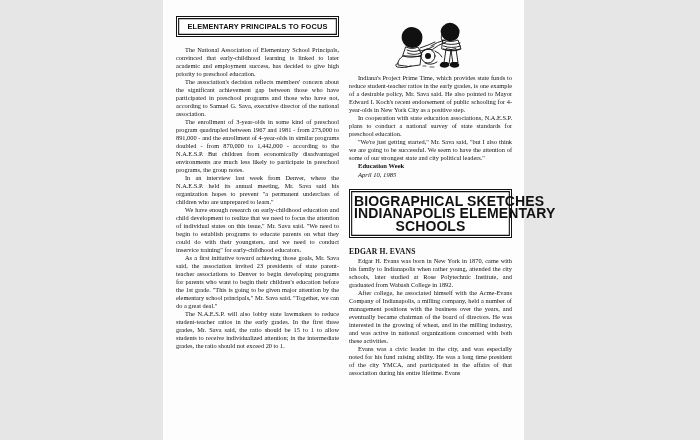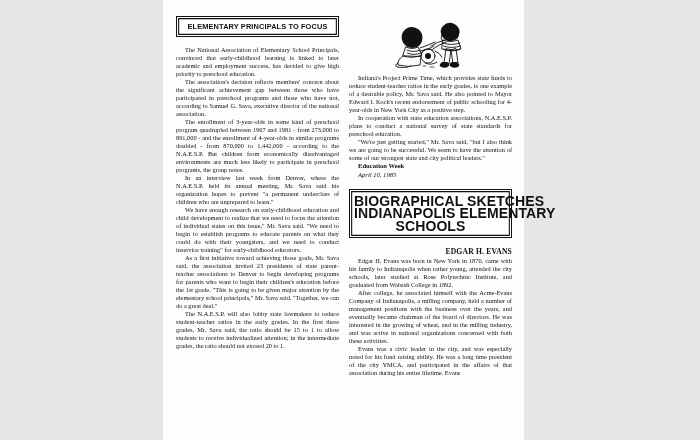--- a/index.html
+++ b/index.html
@@ -102,21 +102,21 @@
   .attrib .src {
     font-weight: bold;
     font-family: "Liberation Serif", serif;
   }
   .attrib .date {
     font-style: italic;
   }
 
   .subhead {
     margin: 5px 0 1px 0;
-    text-align: right;
+    text-align: left;
     font-size: 7.6px;
     line-height: 9px;
     font-weight: bold;
     letter-spacing: 0.2px;
     color: #111;
     font-family: "Liberation Serif", serif;
   }
 
   
   .illustration {

